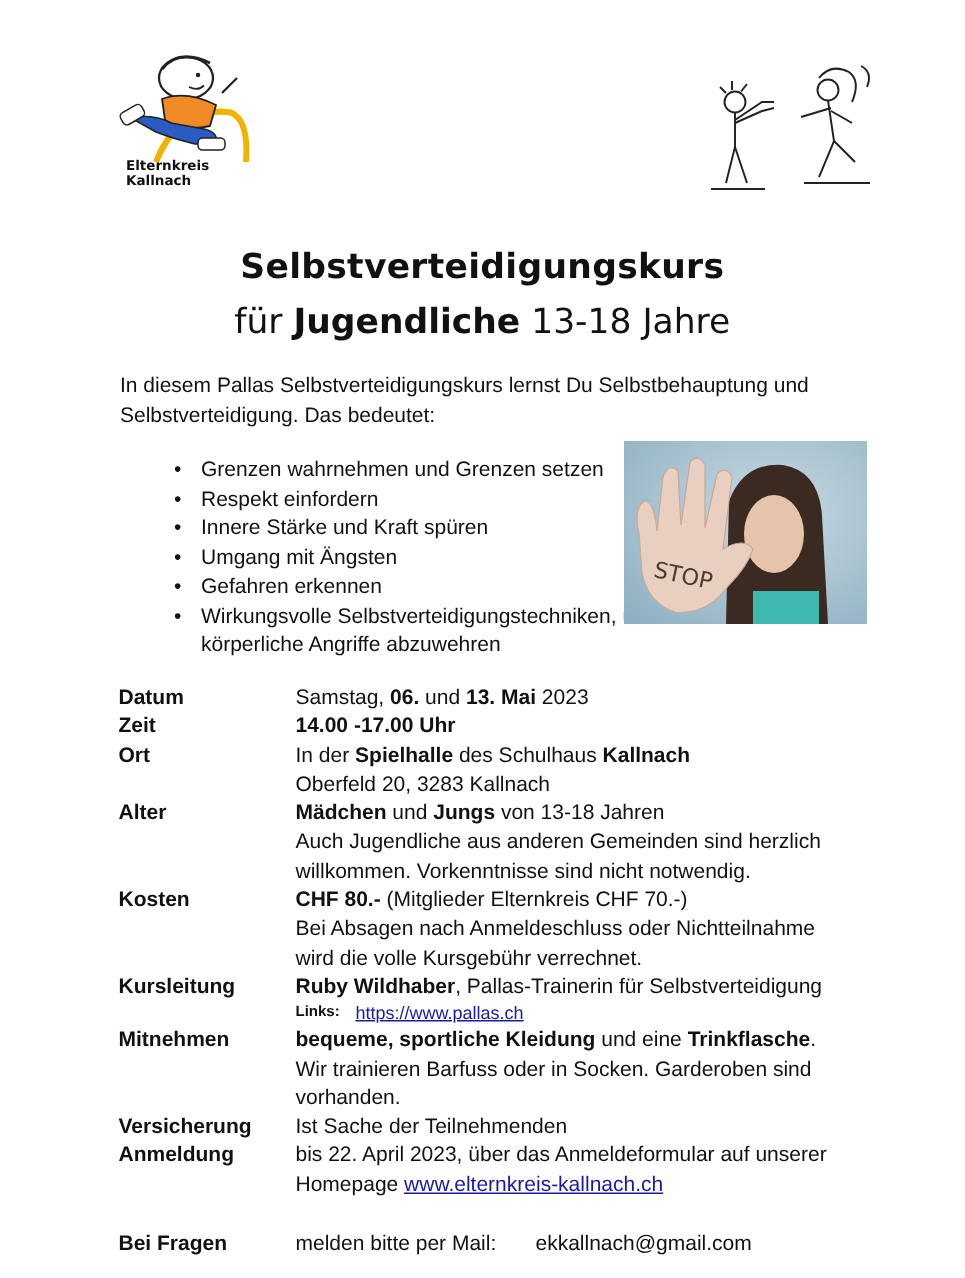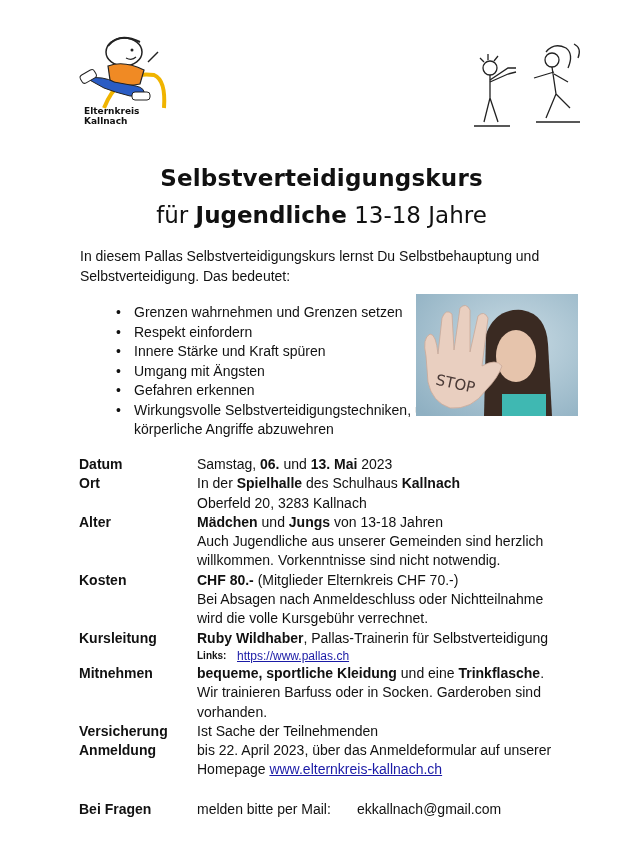--- a/index.html
+++ b/index.html
@@ -98,31 +98,35 @@
     <text x="20" y="94" font-family="DejaVu Sans, sans-serif" font-size="15" fill="#4a3a36" transform="rotate(12 36 88)">STOP</text>
   </svg>
 </div>
 
 <div class="abs info">
   <div class="row">
     <div class="lbl">Datum</div>
     <div class="val"><span>Samstag, </span><b>06.</b><span> und </span><b>13. Mai</b><span> 2023</span></div>
   </div>
   <div class="row">
+    <div class="lbl">Zeit</div>
+    <div class="val"><b>14.00 -17.00 Uhr</b></div>
+  </div>
+  <div class="row">
     <div class="lbl">Ort</div>
     <div class="val">
       <div><span>In der </span><b>Spielhalle</b><span> des Schulhaus </span><b>Kallnach</b></div>
       <div>Oberfeld 20, 3283 Kallnach</div>
     </div>
   </div>
   <div class="row">
     <div class="lbl">Alter</div>
     <div class="val">
       <div><b>Mädchen</b><span> und </span><b>Jungs</b><span> von 13-18 Jahren</span></div>
-      <div>Auch Jugendliche aus unserer Gemeinden sind herzlich</div>
+      <div>Auch Jugendliche aus anderen Gemeinden sind herzlich</div>
       <div>willkommen. Vorkenntnisse sind nicht notwendig.</div>
     </div>
   </div>
   <div class="row">
     <div class="lbl">Kosten</div>
     <div class="val">
       <div><b>CHF 80.-</b><span> (Mitglieder Elternkreis CHF 70.-)</span></div>
       <div>Bei Absagen nach Anmeldeschluss oder Nichtteilnahme</div>
       <div>wird die volle Kursgebühr verrechnet.</div>
     </div>

